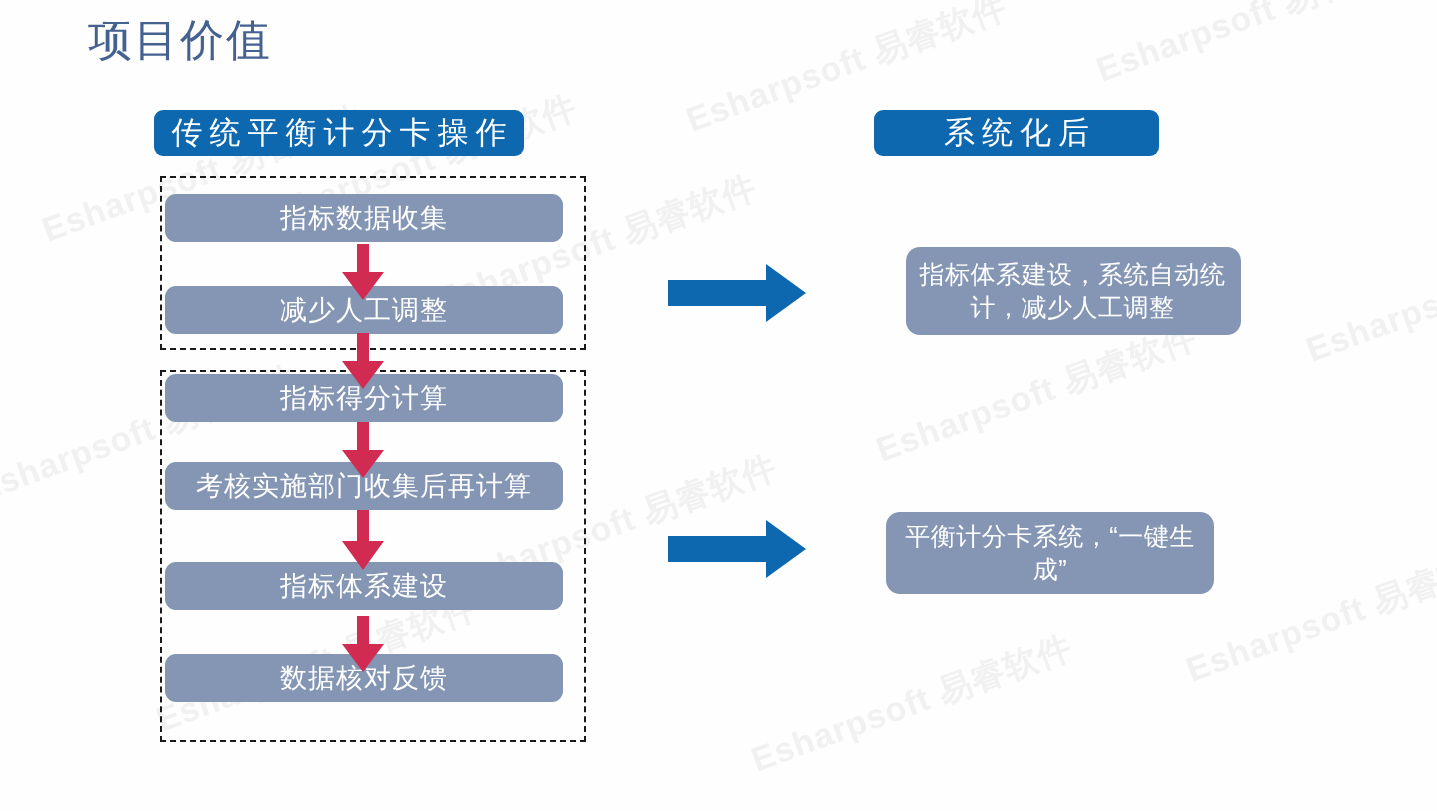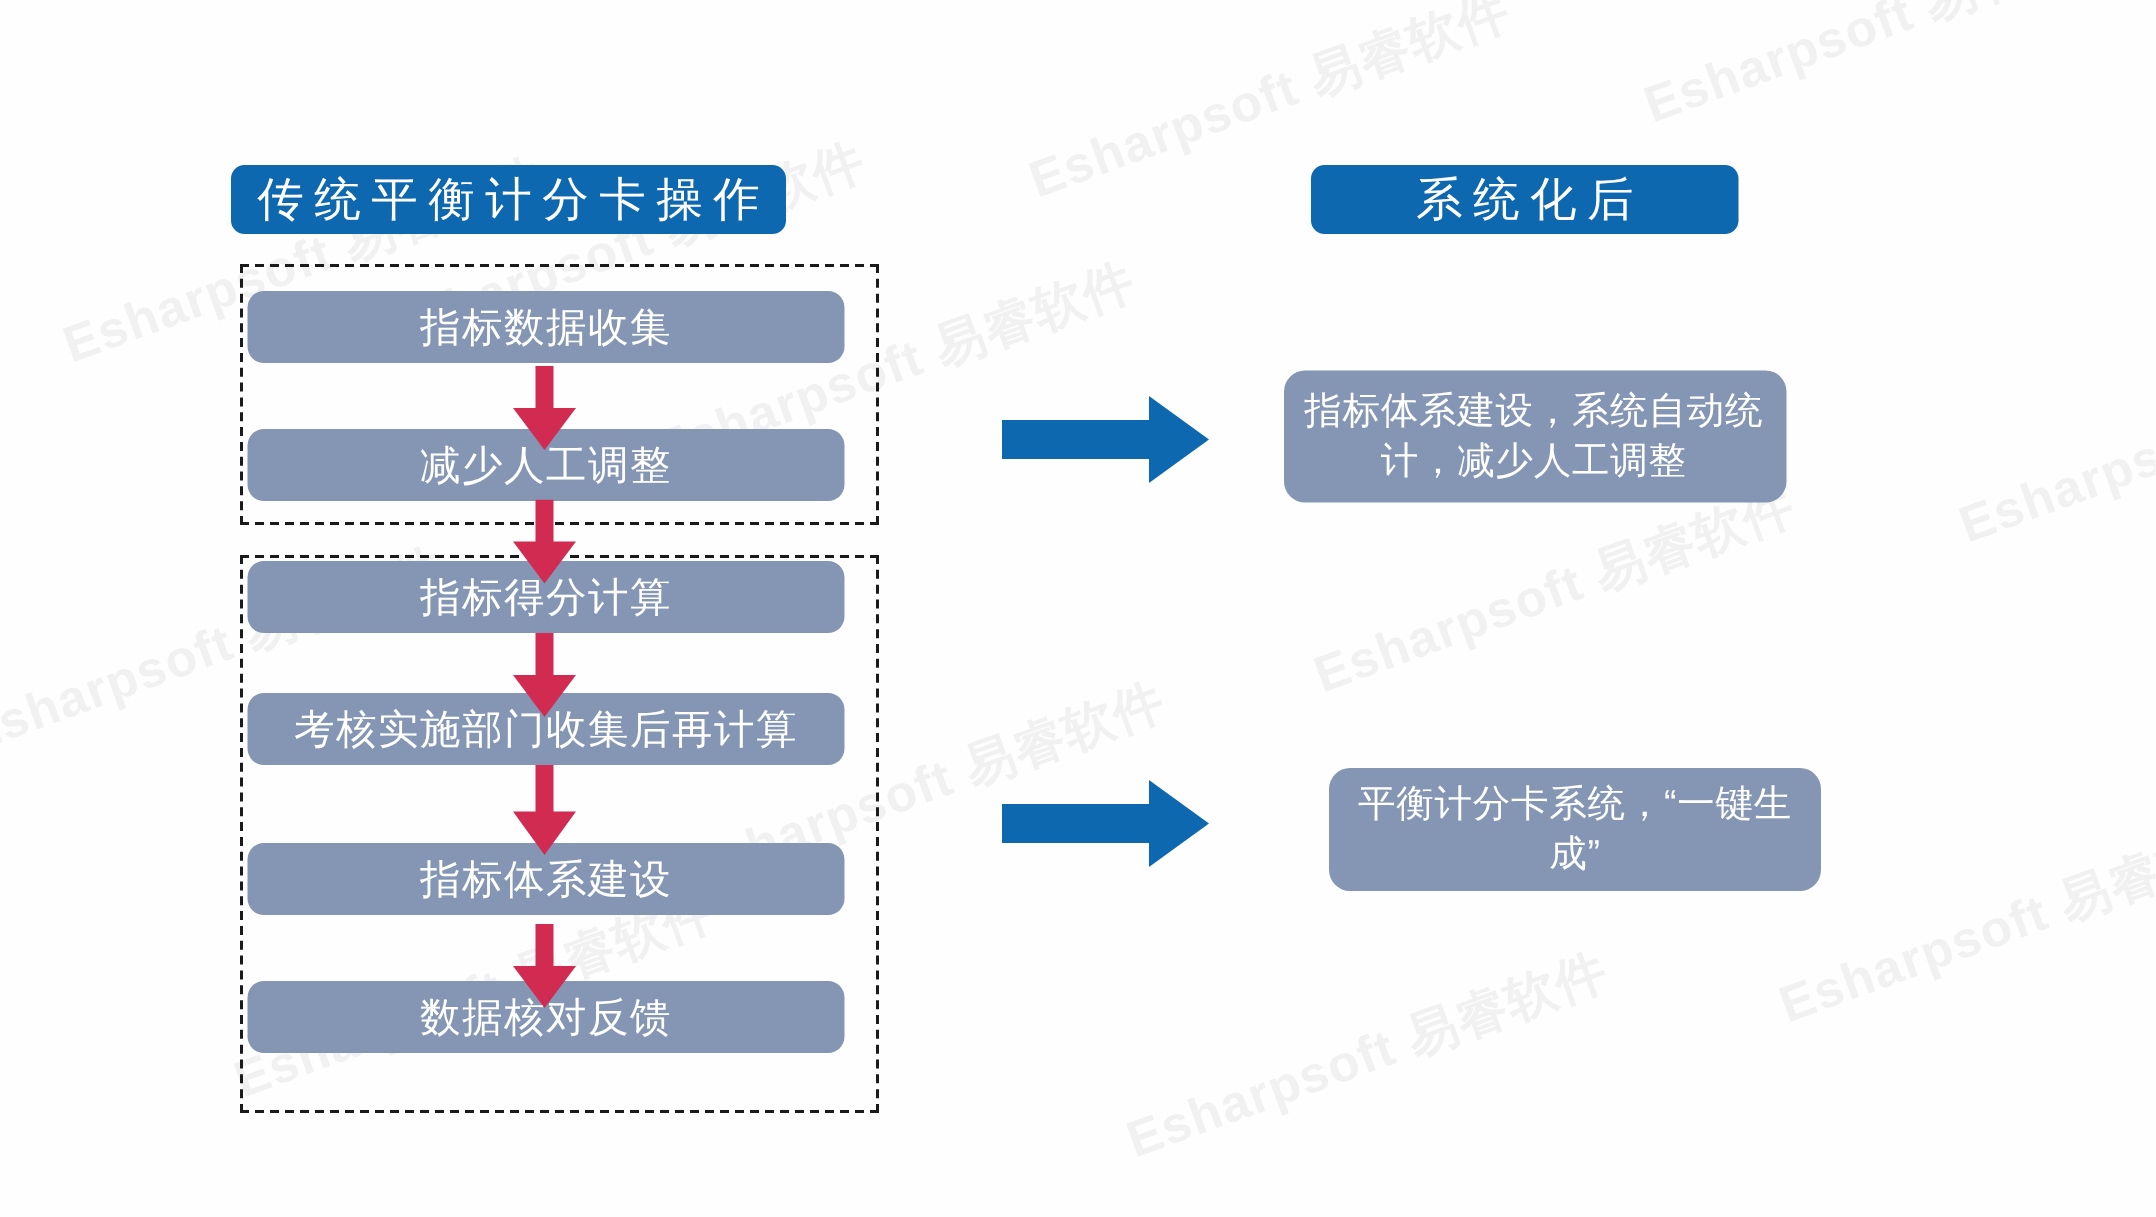--- a/index.html
+++ b/index.html
@@ -120,21 +120,21 @@
     align-items: center;
     justify-content: center;
     font-size: 25px;
     line-height: 1.32;
     letter-spacing: 0.5px;
     z-index: 4;
     box-sizing: border-box;
     padding: 4px 14px;
     text-align: center;
   }
-  #outcome-1 { left: 856px; top: 247px; width: 335px; height: 88px; padding-left: 12px; }
+  #outcome-1 { left: 906px; top: 247px; width: 335px; height: 88px; padding-left: 12px; }
   #outcome-2 { left: 886px; top: 512px; width: 328px; height: 82px; }
 
   
   .red-arrow {
     position: absolute;
     z-index: 6;
     left: 340px;
   }
   #ra-1 { top: 244px; }
   #ra-2 { top: 333px; }
@@ -163,20 +163,21 @@
       <div class="wm" style="left: 150px; top: 700px;">Esharpsoft 易睿软件</div>
       <div class="wm" style="left: 450px; top: 560px;">Esharpsoft 易睿软件</div>
       <div class="wm" style="left: 680px; top: 100px;">Esharpsoft 易睿软件</div>
       <div class="wm" style="left: 745px; top: 740px;">Esharpsoft 易睿软件</div>
       <div class="wm" style="left: 870px; top: 430px;">Esharpsoft 易睿软件</div>
       <div class="wm" style="left: 1090px; top: 50px;">Esharpsoft 易睿软件</div>
       <div class="wm" style="left: 1180px; top: 650px;">Esharpsoft 易睿软件</div>
       <div class="wm" style="left: 1300px; top: 330px;">Esharpsoft 易睿软件</div>
     </div>
 
+  <div class="page-title">项目价值</div>
 
   <div class="pill" id="pill-left">传统平衡计分卡操作</div>
 
   <div class="pill" id="pill-right">系统化后</div>
 
   <div class="dashed-group" id="group-1"></div>
 
   <div class="dashed-group" id="group-2"></div>
 
   <div class="step-box left" id="step-1">指标数据收集</div>

